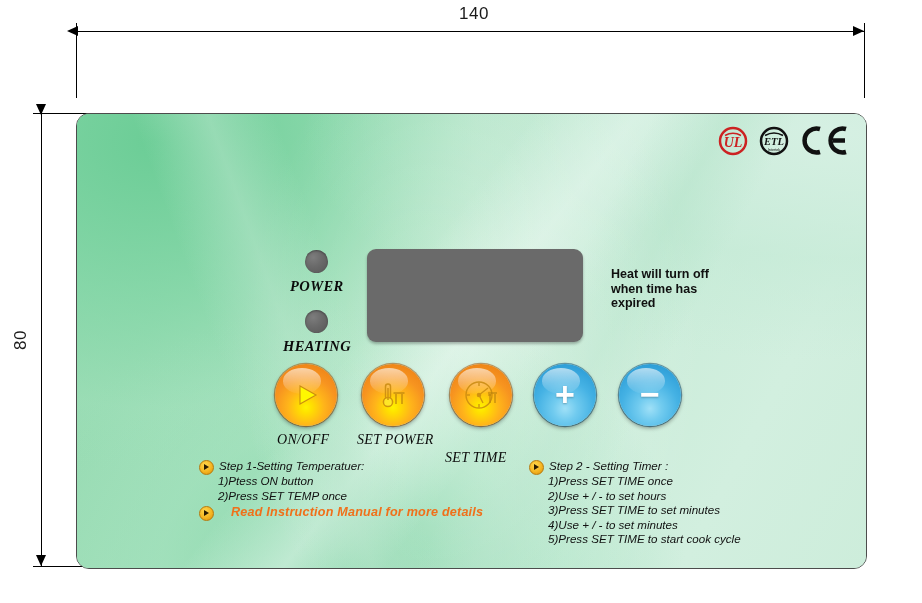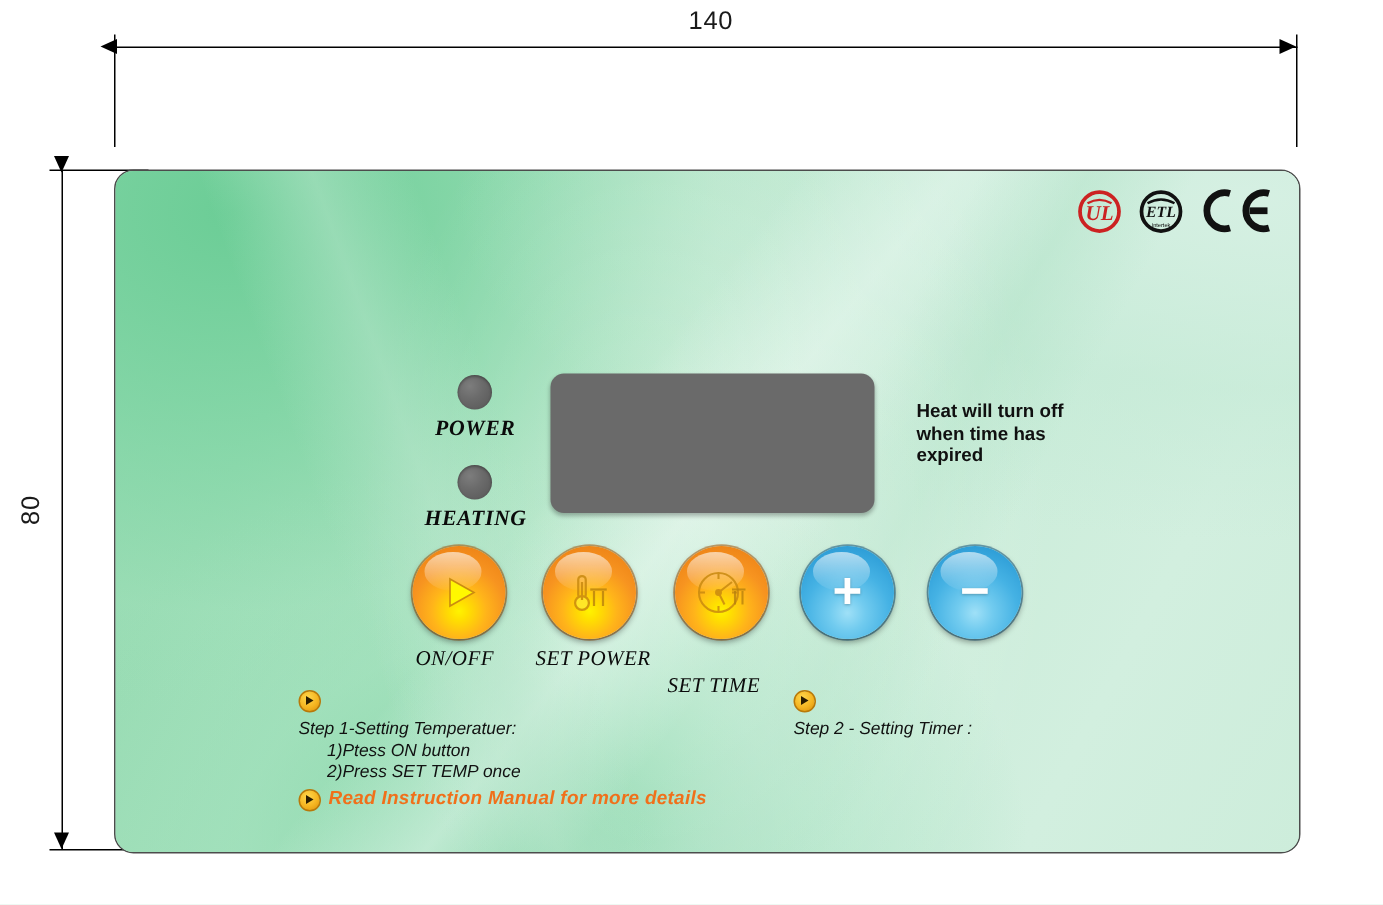--- a/index.html
+++ b/index.html
@@ -85,29 +85,29 @@
   .btn-label{position:absolute;font-family:"Liberation Serif",serif;font-weight:normal;
              font-style:italic;font-size:14px;color:#0b0b0b;white-space:nowrap;
              letter-spacing:.3px;}
   .plusminus{color:#ffffff;font-family:"Liberation Sans",sans-serif;font-weight:bold;
              font-size:34px;line-height:1;margin-top:-3px;
              text-shadow:0 1px 2px rgba(0,0,0,.25);}
 
   
   .instr{position:absolute;font-family:"Liberation Sans",sans-serif;font-style:italic;
          font-size:11.6px;line-height:14.6px;color:#111;}
-  .instr .hd{display:flex;align-items:flex-start;gap:5px;flex-direction:column;}
+  .instr .hd{display:flex;align-items:flex-start;gap:5px;}
   .instr .steps{padding-left:19px;}
   .bullet{display:inline-block;width:13px;height:13px;border-radius:50%;flex:0 0 13px;
           background:radial-gradient(circle at 40% 32%,#ffd84d 0%,#f5b521 55%,#d98f0a 100%);
           border:1px solid #b8790a;position:relative;top:1px;}
   .bullet::after{content:"";position:absolute;left:4.3px;top:3.1px;
           border-left:5px solid #2a1c00;border-top:3.2px solid transparent;
           border-bottom:3.2px solid transparent;}
-  .readmore{display:flex;align-items:flex-start;gap:5px;margin-top:2px;
+  .readmore{display:flex;align-items:flex-start;gap:17px;margin-top:2px;
             color:#f0701a;font-weight:bold;font-style:italic;font-size:12.6px;
             letter-spacing:.2px;}
 </style>
 </head>
 <body>
 
 <div>
 
   <div class="dim-line" style="left:76px;top:23px;width:1.4px;height:75px;"></div>
   <div class="dim-line" style="left:864px;top:23px;width:1.4px;height:75px;"></div>
@@ -264,15 +264,22 @@
       <span class="bullet"></span>
       <span>Read  Instruction  Manual  for  more  details</span>
     </div>
   </div>
 
   <div class="instr" style="left:452px;top:345px;">
     <div class="hd">
       <span class="bullet"></span>
       <span>Step  2 - Setting  Timer :</span>
     </div>
+    <div class="steps">
+      <div>1)Press  SET  TIME  once</div>
+      <div>2)Use  + / -  to  set  hours</div>
+      <div>3)Press  SET  TIME  to  set  minutes</div>
+      <div>4)Use  + / -  to  set  minutes</div>
+      <div>5)Press  SET  TIME  to  start  cook  cycle</div>
+    </div>
   </div>
 
 </div>
 
 </body></html>

